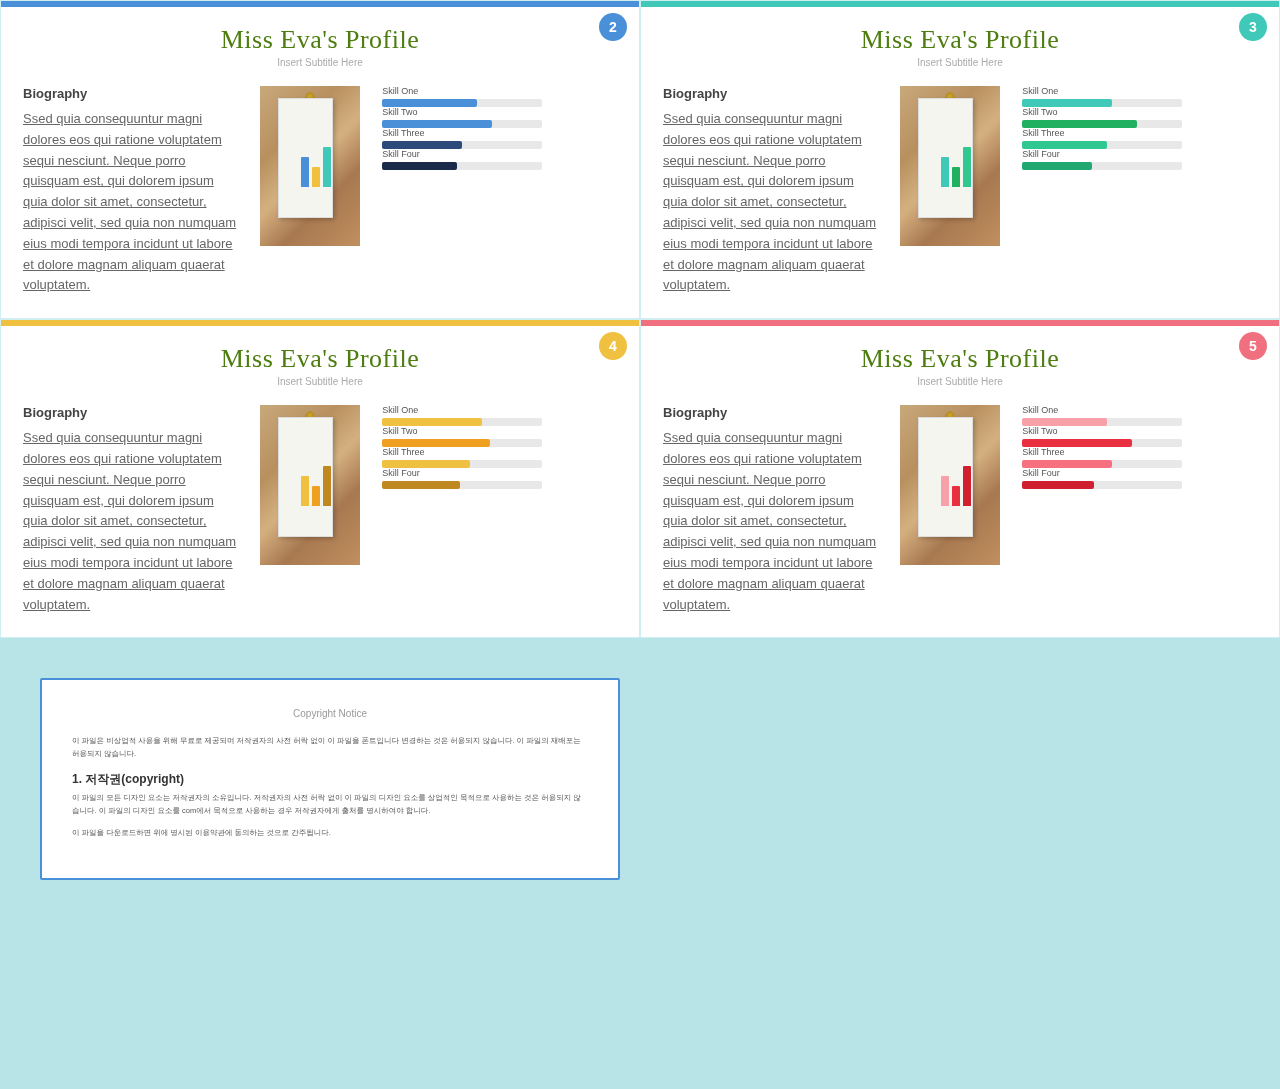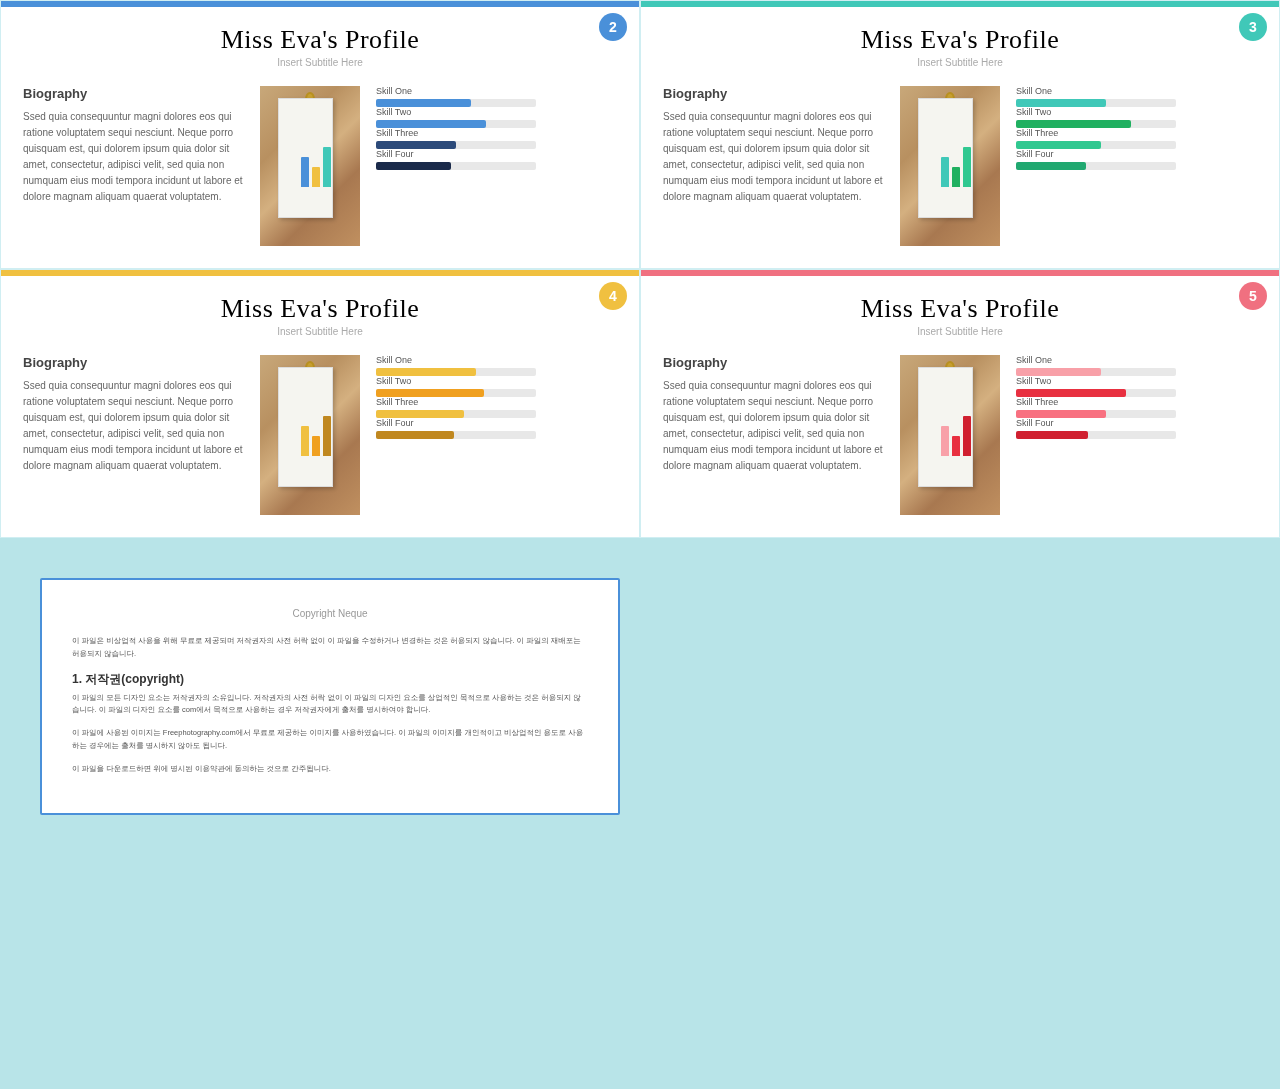--- a/index.html
+++ b/index.html
@@ -46,54 +46,55 @@
       justify-content: center;
       color: #fff;
       font-size: 14px;
       font-weight: bold;
     }
 
     .slide-title {
       text-align: center;
       font-size: 26px;
       font-weight: 300;
-      color: #000000;
+      color: #4d7c0f;
       font-family: Georgia, serif;
       margin-bottom: 2px;
       letter-spacing: 0.5px;
     }
 
     .slide-subtitle {
       text-align: center;
       font-size: 10px;
       color: #aaa;
       margin-bottom: 18px;
     }
 
     .slide-content {
       display: flex;
-      gap: 16px;
+      gap: 22px;
       align-items: flex-start;
     }
 
     .bio-section {
       flex: 1.1;
     }
 
     .bio-heading {
       font-size: 13px;
       font-weight: bold;
       color: #444;
       margin-bottom: 8px;
     }
 
     .bio-text {
-      font-size: 10px;
+      font-size: 13px;
       color: #666;
       line-height: 1.6;
+      text-decoration: underline;
     }
 
     .photo-section {
       width: 100px;
       height: 160px;
       background: #c8b89a;
       position: relative;
       overflow: hidden;
       flex-shrink: 0;
     }
@@ -443,27 +444,26 @@
               <div class="skill-bar-fill" style="width:72px;background:#d02030;"></div>
             </div>
           </div>
         </div>
       </div>
     </div>
   </div>
 
   <div style="grid-column:1/3;background:#b8e4e8;display:flex;align-items:flex-start;padding:20px 20px;">
     <div class="copyright-slide">
-      <div class="copyright-title-en">Copyright Neque</div>
-      <div class="copyright-text">이 파일은 비상업적 사용을 위해 무료로 제공되며 저작권자의 사전 허락 없이 이 파일을 수정하거나 변경하는 것은 허용되지 않습니다. 이 파일의 재배포는 허용되지 않습니다.</div>
+      <div class="copyright-title-en">Copyright Notice</div>
+      <div class="copyright-text">이 파일은 비상업적 사용을 위해 무료로 제공되며 저작권자의 사전 허락 없이 이 파일을 폰트입니다 변경하는 것은 허용되지 않습니다. 이 파일의 재배포는 허용되지 않습니다.</div>
       <div class="copyright-section">
         <div class="copyright-section-title">1. 저작권(copyright)</div>
         <div class="copyright-text">이 파일의 모든 디자인 요소는 저작권자의 소유입니다. 저작권자의 사전 허락 없이 이 파일의 디자인 요소를 상업적인 목적으로 사용하는 것은 허용되지 않습니다. 이 파일의 디자인 요소를 com에서 목적으로 사용하는 경우 저작권자에게 출처를 명시하여야 합니다.</div>
       </div>
       <div class="copyright-section">
-        <div class="copyright-text">이 파일에 사용된 이미지는 Freephotography.com에서 무료로 제공하는 이미지를 사용하였습니다. 이 파일의 이미지를 개인적이고 비상업적인 용도로 사용하는 경우에는 출처를 명시하지 않아도 됩니다.</div>
       </div>
       <div class="copyright-text">이 파일을 다운로드하면 위에 명시된 이용약관에 동의하는 것으로 간주됩니다.</div>
     </div>
     <div class="teal-bg-right"></div>
   </div>
 
 </div>
 
 </body></html>

